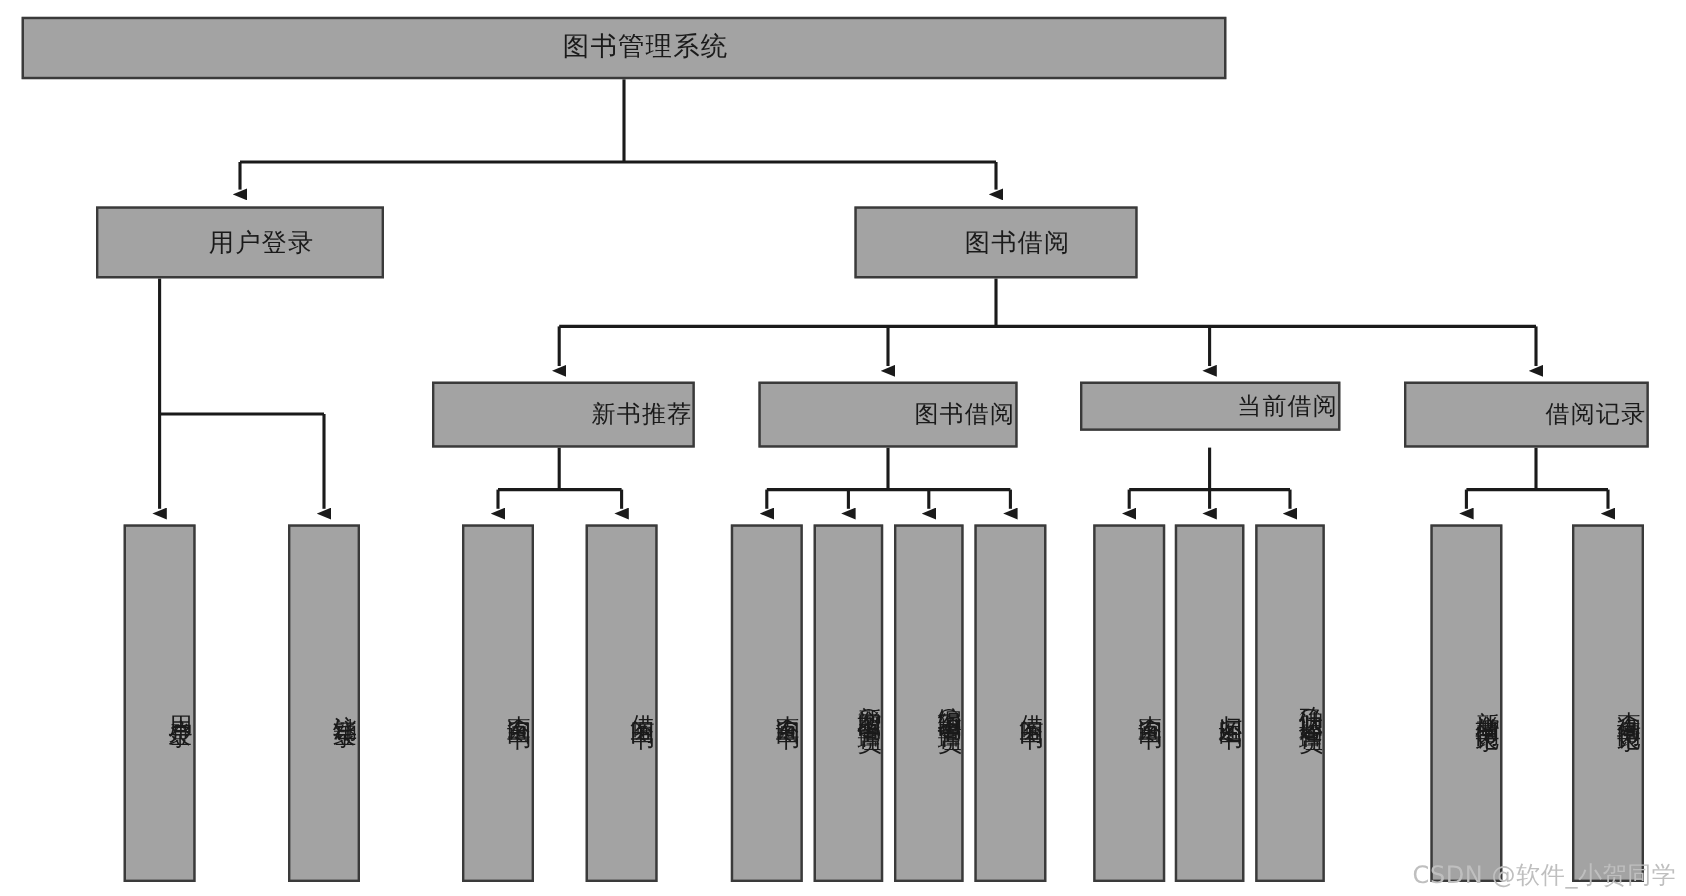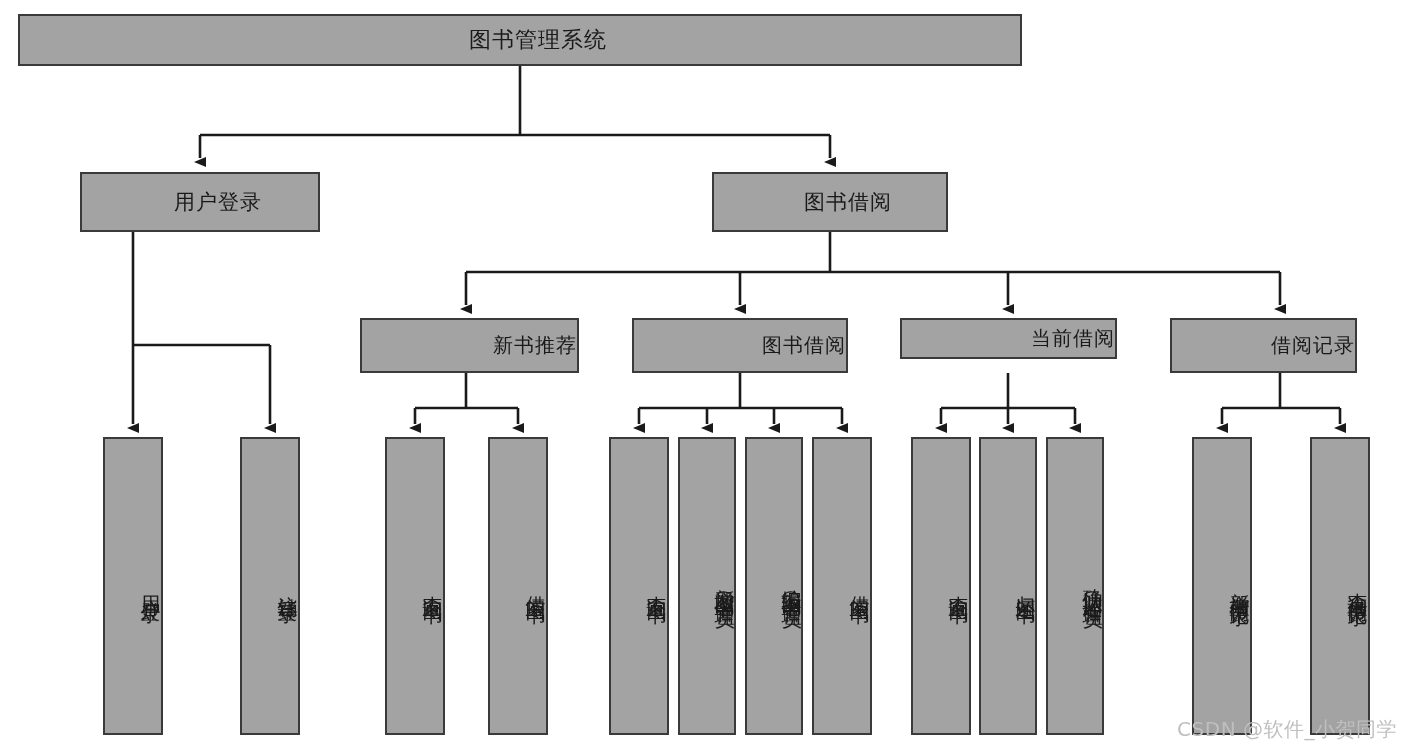--- a/index.html
+++ b/index.html
@@ -132,21 +132,21 @@
   </div>
 
   <div class="node lvl3" style="left:632px;top:318px;width:216px;height:55px;">
     <span class="lbl">图书借阅</span>
   </div>
 
   <div class="node lvl3" style="left:900px;top:318px;width:217px;height:41px;">
     <span class="lbl">当前借阅</span>
   </div>
 
-  <div class="node lvl3" style="left:1170px;top:318px;width:187px;height:55px;">
+  <div class="node lvl3" style="left:1170px;top:318px;width:204px;height:55px;">
     <span class="lbl">借阅记录</span>
   </div>
 
   <div class="node leaf" style="left:103px;top:437px;width:60px;height:298px;">
     <span class="lbl">用户登录</span>
   </div>
 
   <div class="node leaf" style="left:240px;top:437px;width:60px;height:298px;">
     <span class="lbl">注销登录</span>
   </div>

